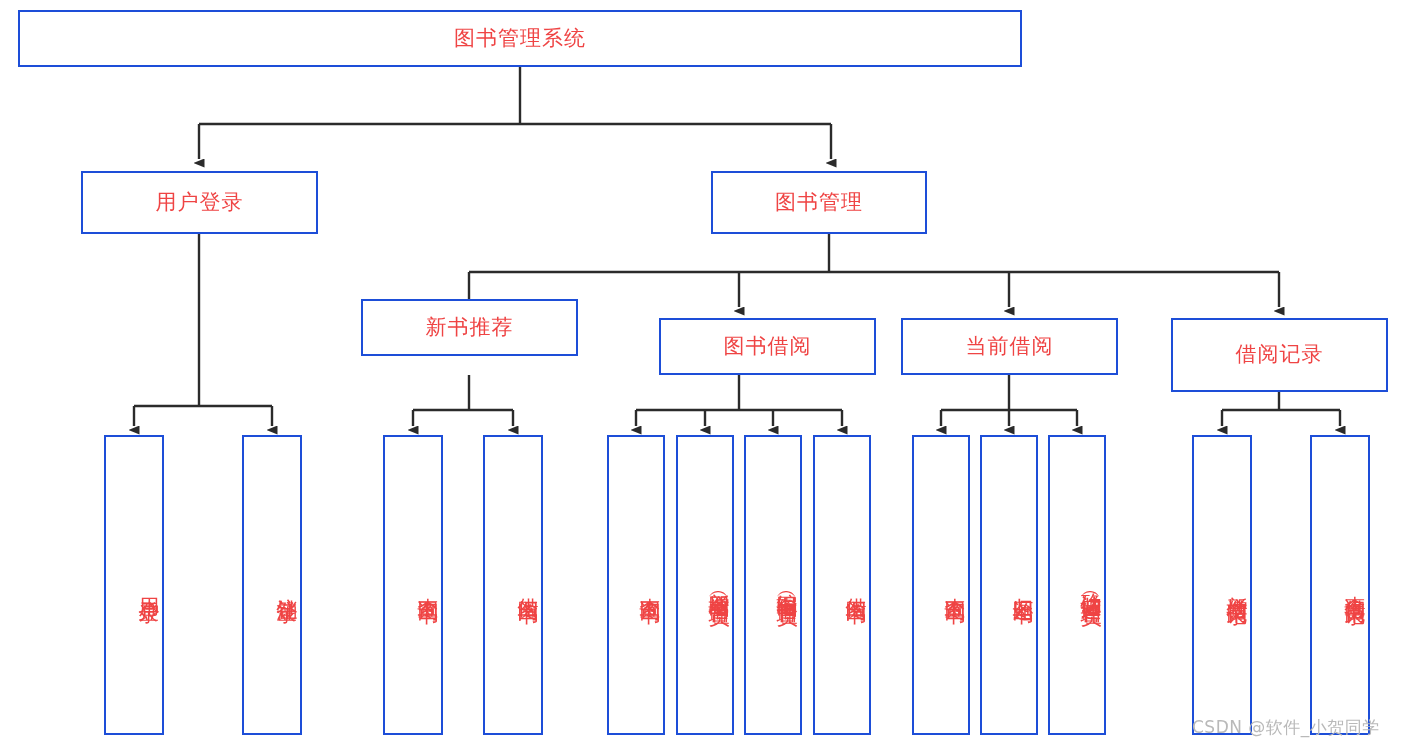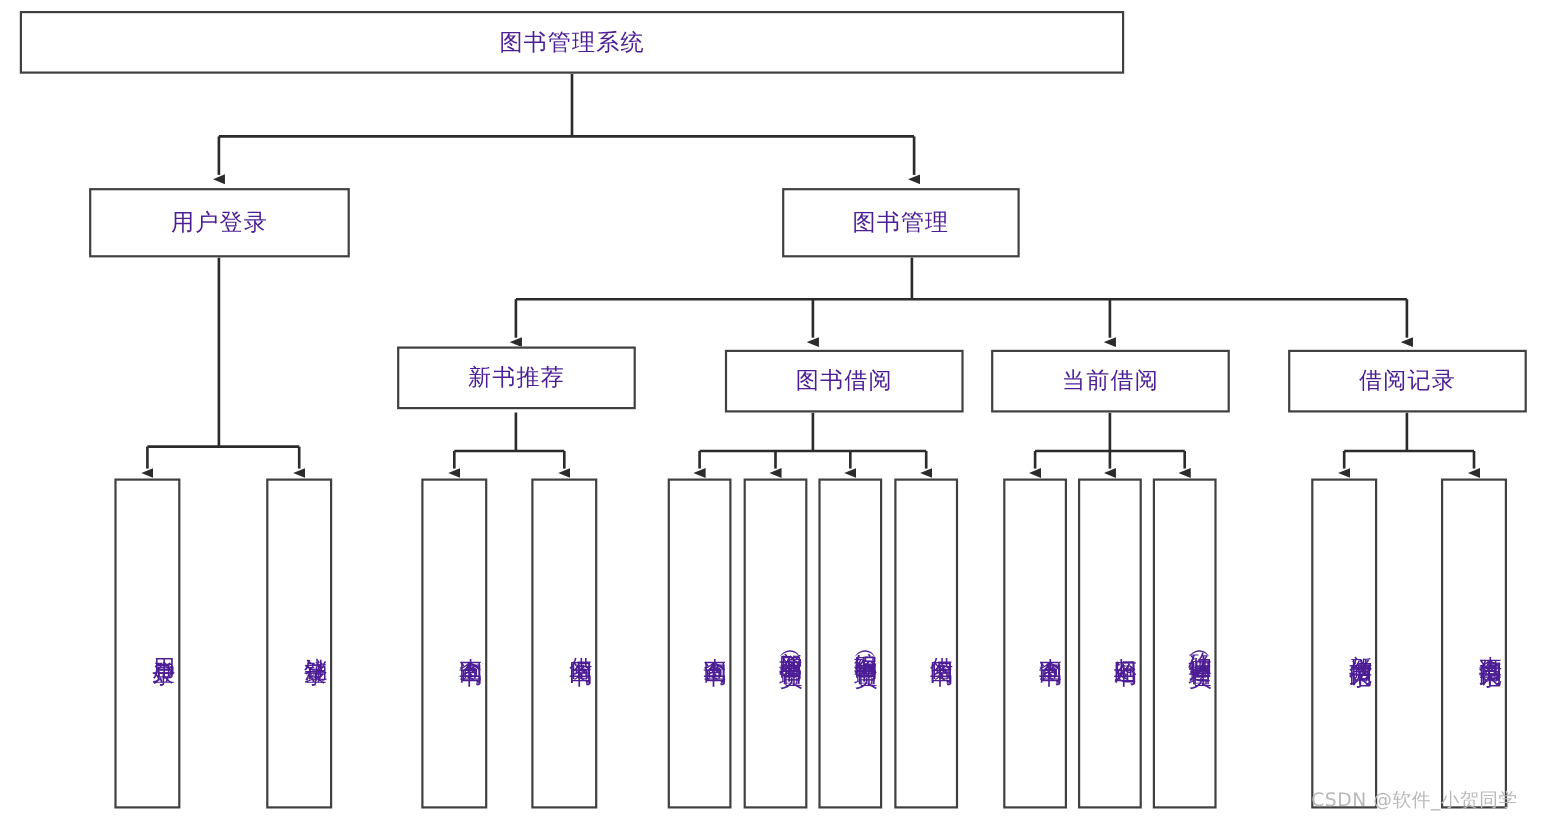--- a/index.html
+++ b/index.html
@@ -22,26 +22,26 @@
     position: absolute;
     left: 0;
     top: 0;
     width: 1405px;
     height: 747px;
     pointer-events: none;
   }
   .node {
     position: absolute;
     box-sizing: border-box;
-    border: 2px solid #404040;
+    border: 2px solid #1d4ed8;
     background: #ffffff;
     display: flex;
     align-items: center;
     justify-content: center;
-    color: #4c1d95;
+    color: #ef4444;
   }
   .node.horiz {
     font-size: 21px;
     letter-spacing: 1px;
     line-height: 1.2;
   }
   .node.vert {
     writing-mode: vertical-rl;
     text-orientation: upright;
     font-size: 21px;
@@ -121,30 +121,30 @@
     <span>图书管理系统</span>
   </div>
 
   <div class="node horiz" style="left:81px; top:171px; width:237px; height:63px;">
     <span>用户登录</span>
   </div>
   <div class="node horiz" style="left:711px; top:171px; width:216px; height:63px;">
     <span>图书管理</span>
   </div>
 
-  <div class="node horiz" style="left:361px; top:315px; width:217px; height:57px;">
+  <div class="node horiz" style="left:361px; top:299px; width:217px; height:57px;">
     <span>新书推荐</span>
   </div>
   <div class="node horiz" style="left:631px; top:318px; width:217px; height:57px;margin-left:28px;">
     <span>图书借阅</span>
   </div>
   <div class="node horiz" style="left:901px; top:318px; width:217px; height:57px;">
     <span>当前借阅</span>
   </div>
-  <div class="node horiz" style="left:1171px; top:318px; width:217px; height:57px;">
+  <div class="node horiz" style="left:1171px; top:318px; width:217px; height:74px;">
     <span>借阅记录</span>
   </div>
 
   <div class="node vert" style="left:104px; top:435px; width:60px; height:300px;">
     <span>用户登录</span>
   </div>
   <div class="node vert" style="left:242px; top:435px; width:60px; height:300px;">
     <span>注销登录</span>
   </div>
 

